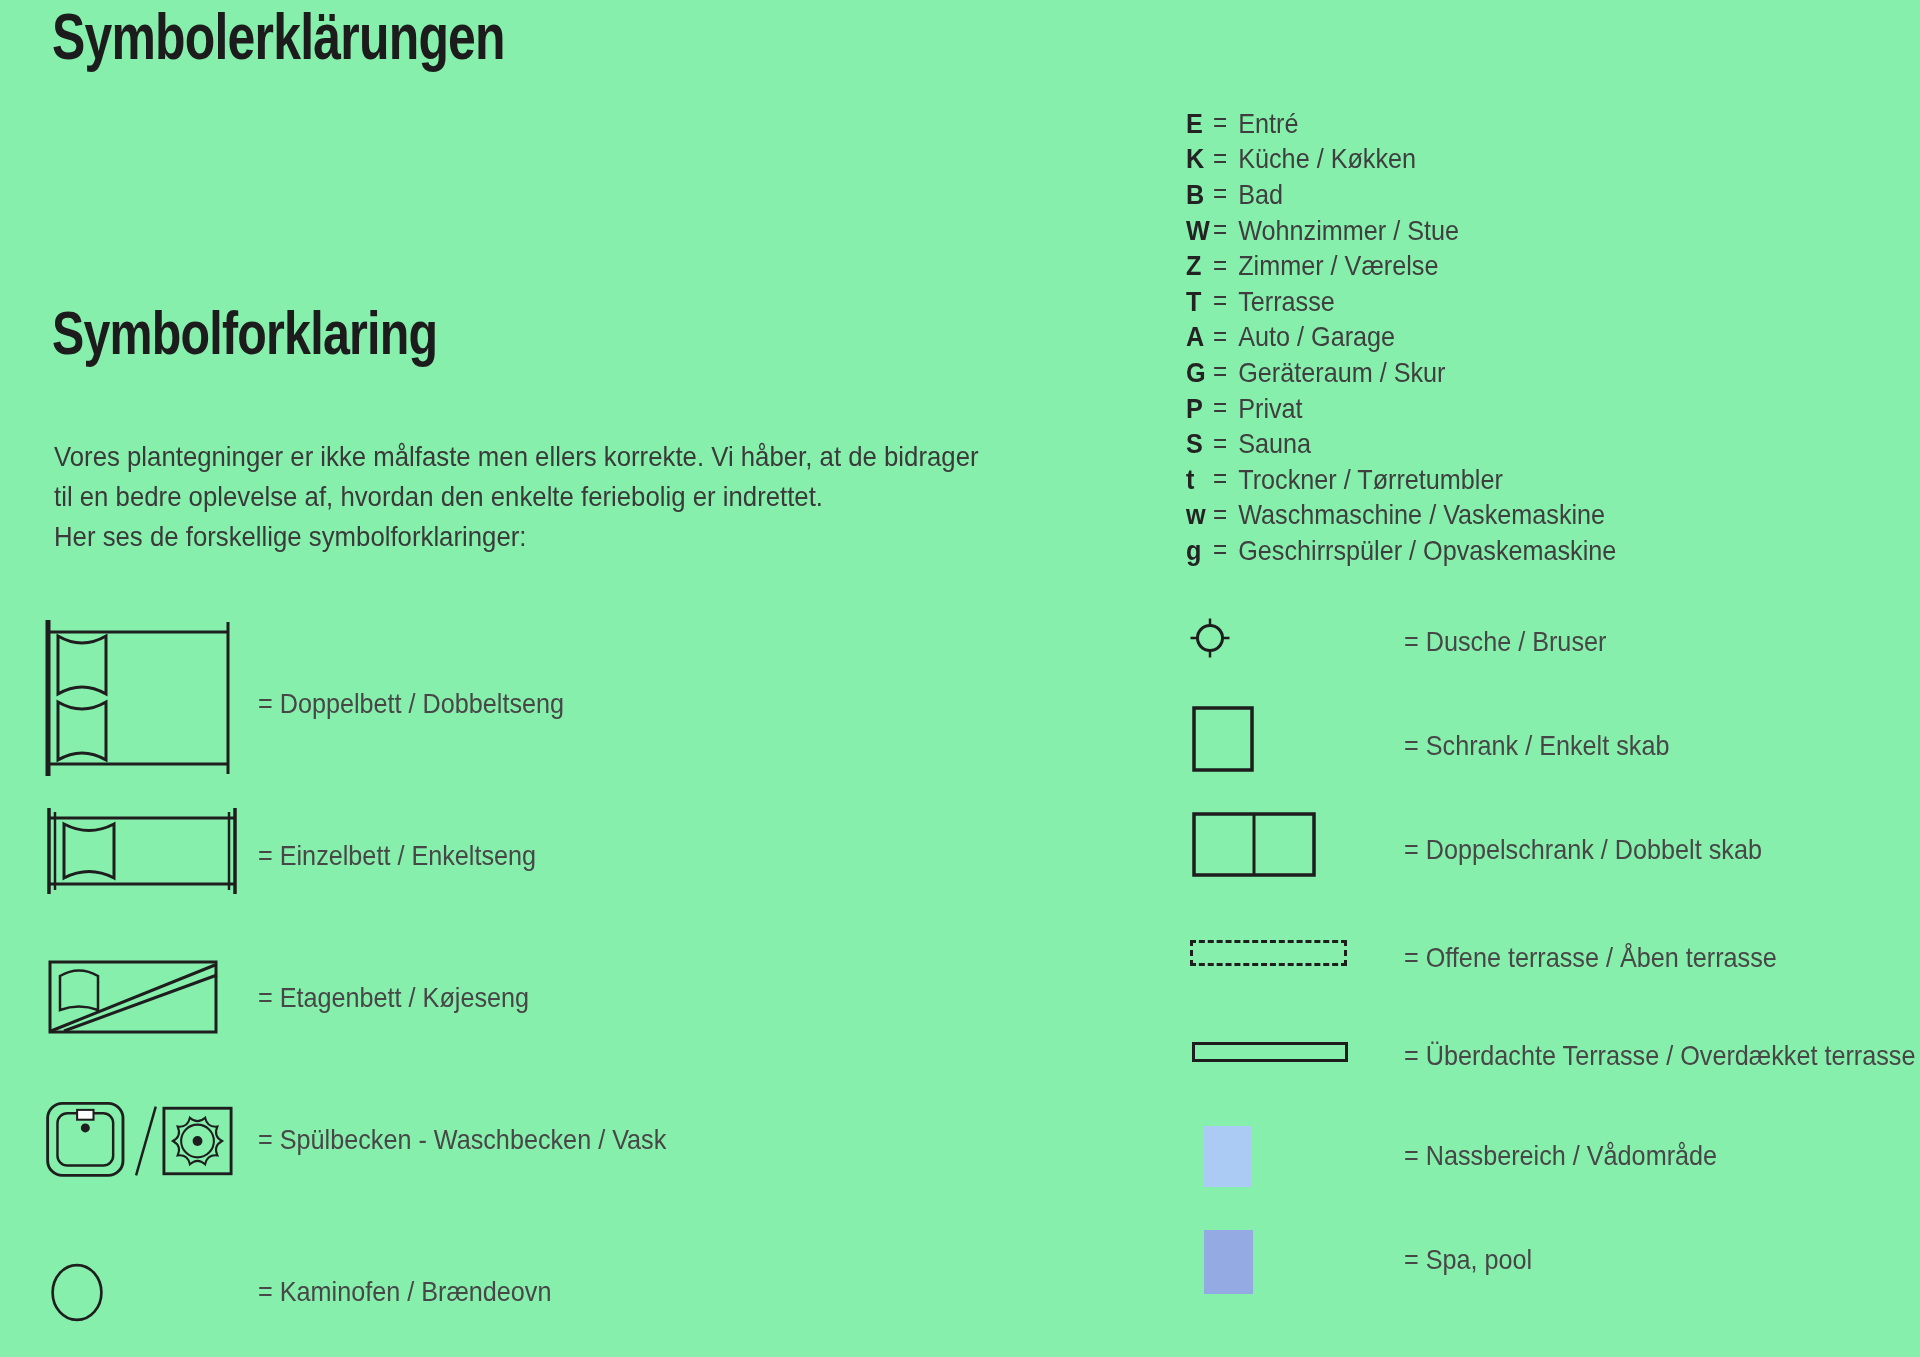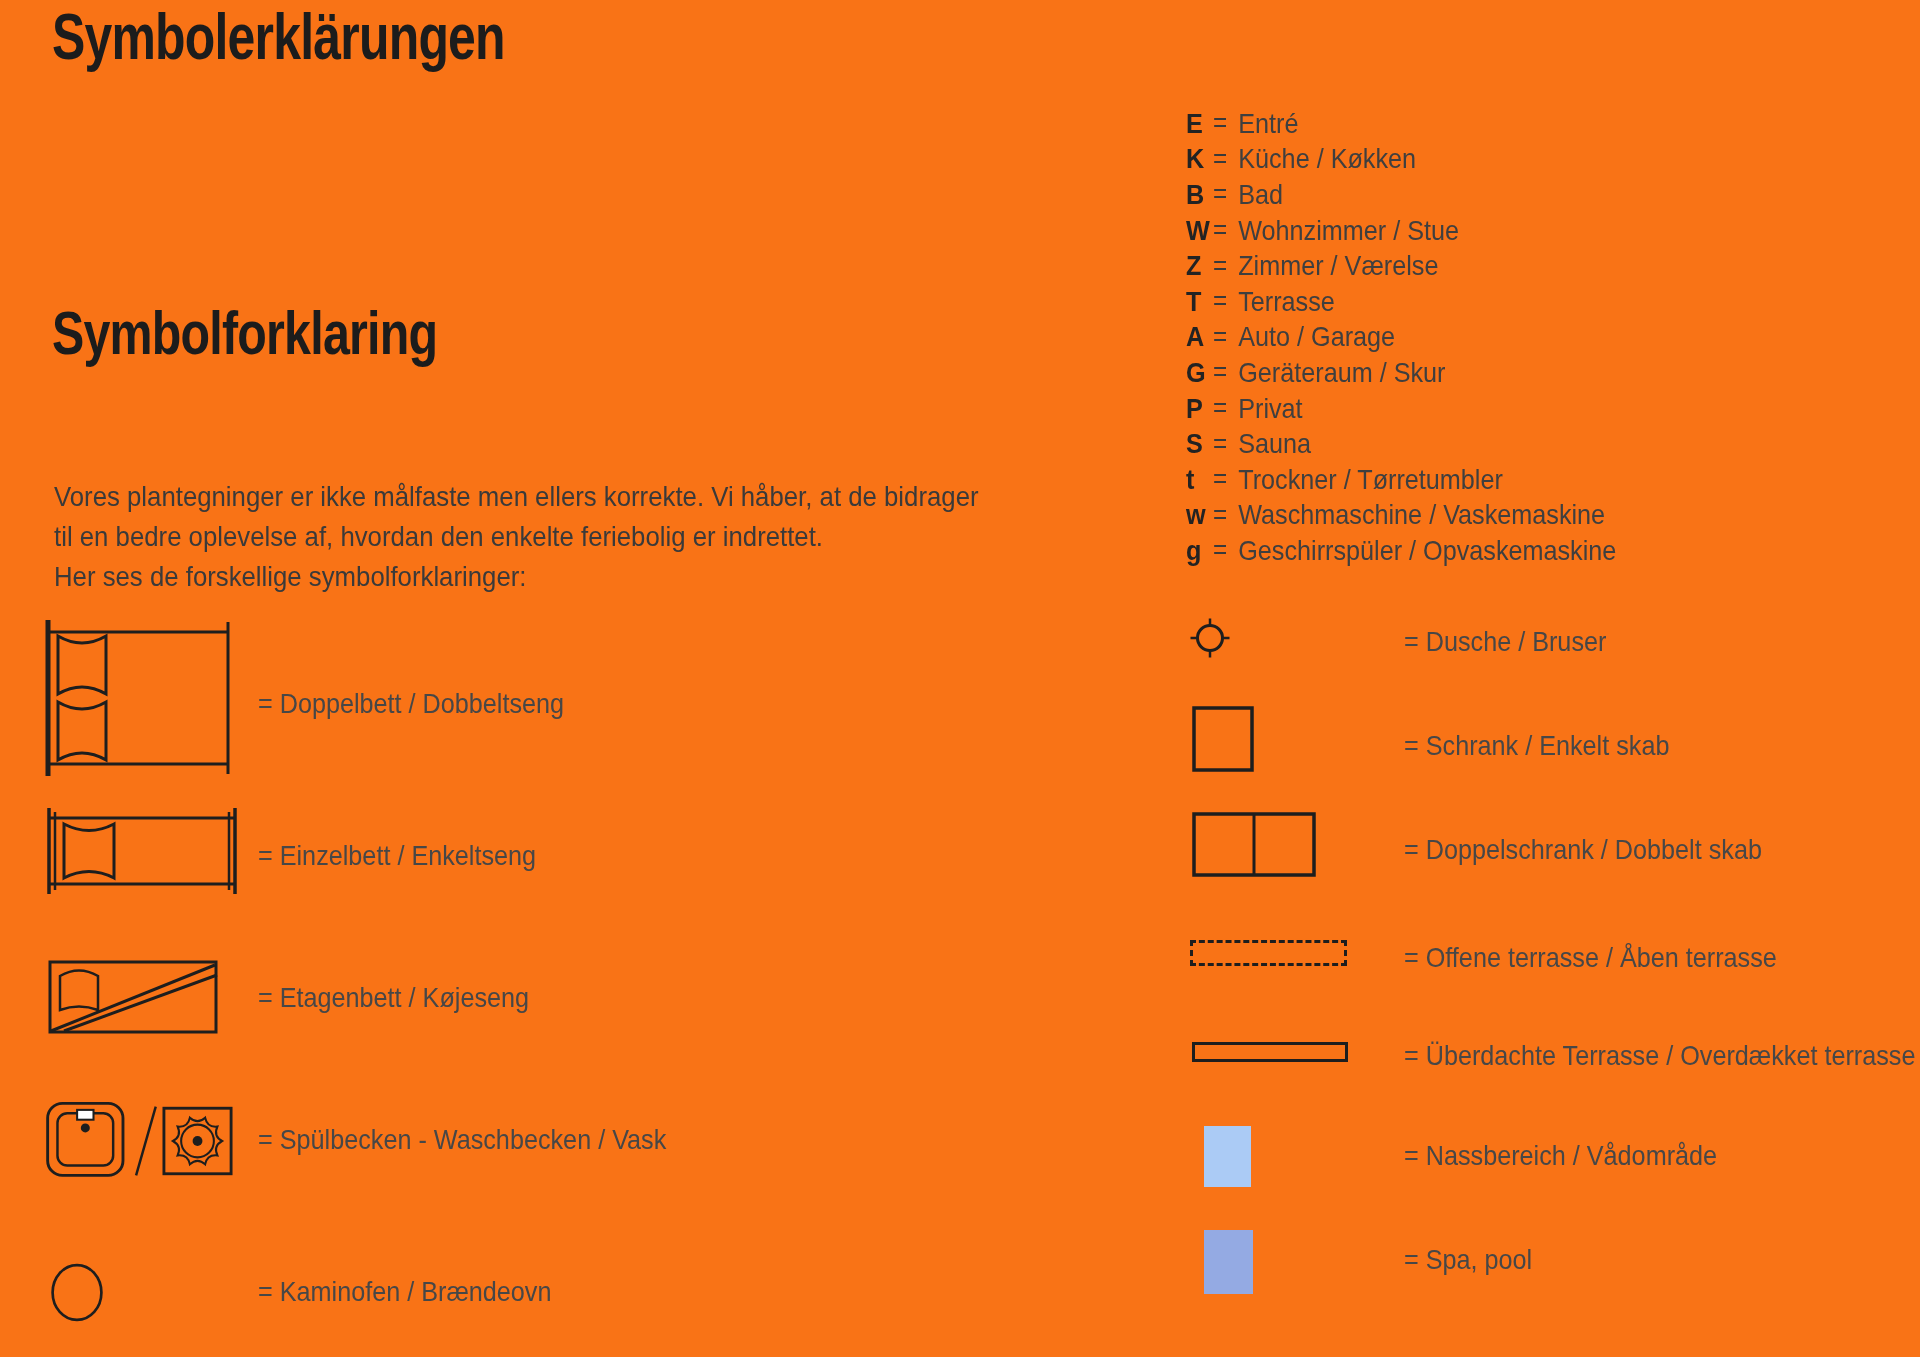--- a/index.html
+++ b/index.html
@@ -1,16 +1,16 @@
 <!DOCTYPE html>
 <html><head>
 <meta charset="utf-8">
 <style>
   html,body{margin:0;padding:0;background:#ffffff;}
-  #page{position:relative;width:1920px;height:1357px;background:#f97316;overflow:hidden;
+  #page{position:relative;width:1920px;height:1357px;background:#86efac;overflow:hidden;
         font-family:"Liberation Sans",sans-serif;color:#1e1e1e;}
   .abs{position:absolute;}
   h1,h2{margin:0;font-weight:600;color:#1c1c1c;letter-spacing:-1px;
         transform:scaleX(0.78);transform-origin:left top;white-space:nowrap;}
   h1{font-size:64px;line-height:1.05;}
   h2{font-size:62px;line-height:1.05;}
   .para-line{font-size:28px;line-height:40px;color:#3a3a3a;white-space:nowrap;
              transform:scaleX(0.92);transform-origin:left top;}
   .legend-label{font-size:28px;color:#474747;white-space:nowrap;
                 transform:scaleX(0.90);transform-origin:left top;line-height:32px;}
@@ -26,21 +26,21 @@
   svg .ln{stroke:#1e1e1e;fill:none;}
 </style>
 </head>
 <body>
 
 <div id="page">
 
   <h1 class="abs" style="left:52px;top:4px;">Symbolerklärungen</h1>
 
   <h2 class="abs" style="left:52px;top:300px;">Symbolforklaring</h2>
-  <div class="abs" style="left:54px;top:437px;margin-top:40px;">
+  <div class="abs" style="left:54px;top:437px;">
     <div class="para-line">Vores plantegninger er ikke målfaste men ellers korrekte. Vi håber, at de bidrager</div>
     <div class="para-line">til en bedre oplevelse af, hvordan den enkelte feriebolig er indrettet.</div>
     <div class="para-line">Her ses de forskellige symbolforklaringer:</div>
   </div>
 
   <div class="letter-list">
     <div class="letter-row">
       <span class="letter-key">E</span>
       <span class="letter-eq">=</span>
       <span class="letter-val">Entré</span>

